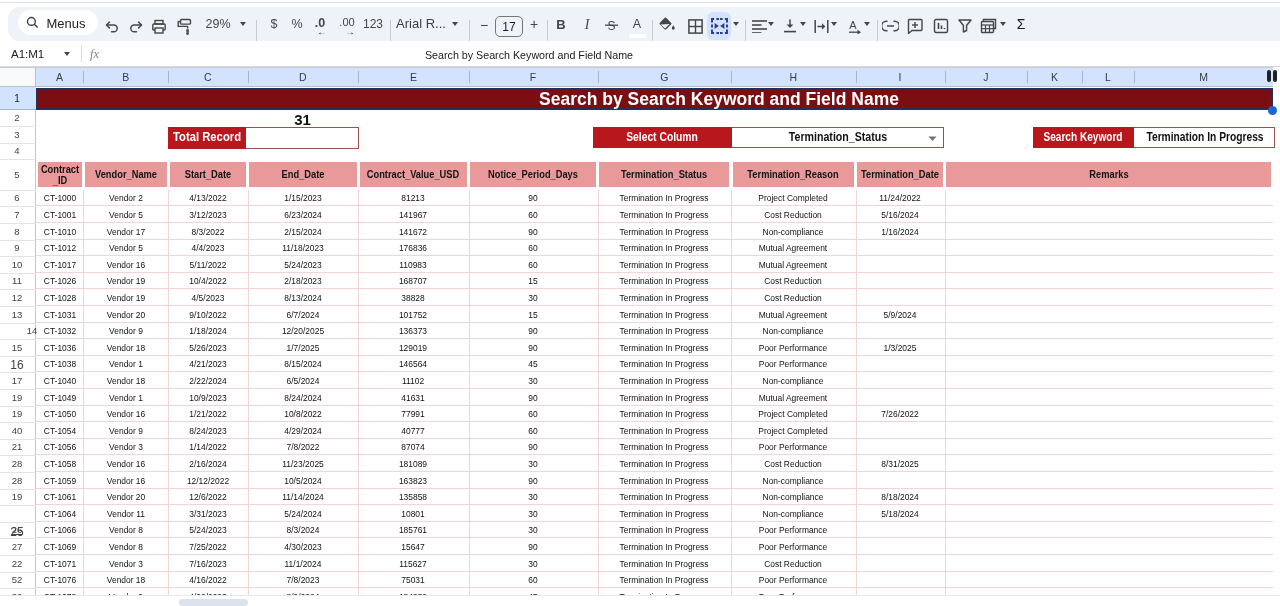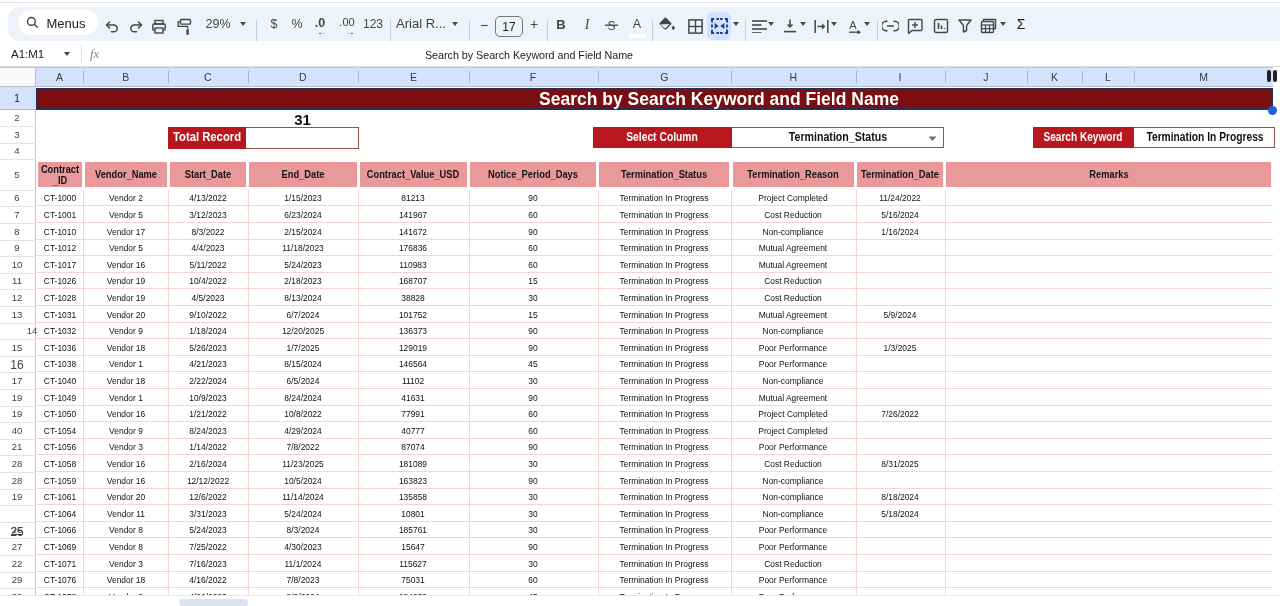--- a/index.html
+++ b/index.html
@@ -228,21 +228,21 @@
 <div style="position:absolute;top:492.1px;font-size:9.5px;color:#3f4347;font-weight:400;white-space:nowrap;line-height:1;left:17px;transform:translateX(-50%);">19</div>
 <div class="ab" style="left:0;top:521.8px;width:36px;height:1px;background:#e2e3e5"></div>
 <div style="position:absolute;top:526px;font-size:12px;color:#3f4347;font-weight:400;white-space:nowrap;line-height:1;left:17px;transform:translateX(-50%);">25</div>
 <div class="ab" style="left:0;top:538.4px;width:36px;height:1px;background:#e2e3e5"></div>
 <div style="position:absolute;top:525.3px;font-size:9.5px;color:#3f4347;font-weight:400;white-space:nowrap;line-height:1;left:17px;transform:translateX(-50%);text-decoration:underline;">26</div>
 <div class="ab" style="left:0;top:555.0px;width:36px;height:1px;background:#e2e3e5"></div>
 <div style="position:absolute;top:541.9px;font-size:9.5px;color:#3f4347;font-weight:400;white-space:nowrap;line-height:1;left:17px;transform:translateX(-50%);">27</div>
 <div class="ab" style="left:0;top:571.6px;width:36px;height:1px;background:#e2e3e5"></div>
 <div style="position:absolute;top:558.5px;font-size:9.5px;color:#3f4347;font-weight:400;white-space:nowrap;line-height:1;left:17px;transform:translateX(-50%);">22</div>
 <div class="ab" style="left:0;top:588.2px;width:36px;height:1px;background:#e2e3e5"></div>
-<div style="position:absolute;top:575.1px;font-size:9.5px;color:#3f4347;font-weight:400;white-space:nowrap;line-height:1;left:17px;transform:translateX(-50%);">29</div>
+<div style="position:absolute;top:575.1px;font-size:9.5px;color:#3f4347;font-weight:400;white-space:nowrap;line-height:1;left:17px;transform:translateX(-50%);">52</div>
 <div class="ab" style="left:0;top:604.8px;width:36px;height:1px;background:#e2e3e5"></div>
 <div style="position:absolute;top:591.7px;font-size:9.5px;color:#3f4347;font-weight:400;white-space:nowrap;line-height:1;left:17px;transform:translateX(-50%);">30</div>
 <div class="ab" style="left:36px;top:87.5px;width:1237px;height:22.5px;background:#7a0e10;border:2px solid #23305e"></div>
 <div style="position:absolute;top:90.8px;font-size:17.5px;color:#ffffff;font-weight:700;white-space:nowrap;line-height:1;left:719px;transform:translateX(-50%);">Search by Search Keyword and Field Name</div>
 <div class="ab" style="left:1267.5px;top:105.5px;width:9px;height:9px;border-radius:50%;background:#1a66d4"></div>
 <div class="ab" style="left:168px;top:126.5px;width:191px;height:22.0px;background:#fff;border:1px solid #9c4f4d"></div>
     <div class="ab" style="left:168px;top:126.5px;width:78px;height:22.0px;background:#b8171d"></div>
     <div style="position:absolute;top:131.3px;font-size:12px;color:#ffffff;font-weight:700;white-space:nowrap;line-height:1;left:207.0px;transform:translateX(-50%) scaleX(0.94);">Total Record</div>
     <div style="position:absolute;top:112px;font-size:15px;color:#111111;font-weight:700;white-space:nowrap;line-height:1;left:302.5px;transform:translateX(-50%);">31</div>
 <div class="ab" style="left:593px;top:127px;width:351px;height:21px;background:#fff;border:1px solid #9c4f4d"></div>

